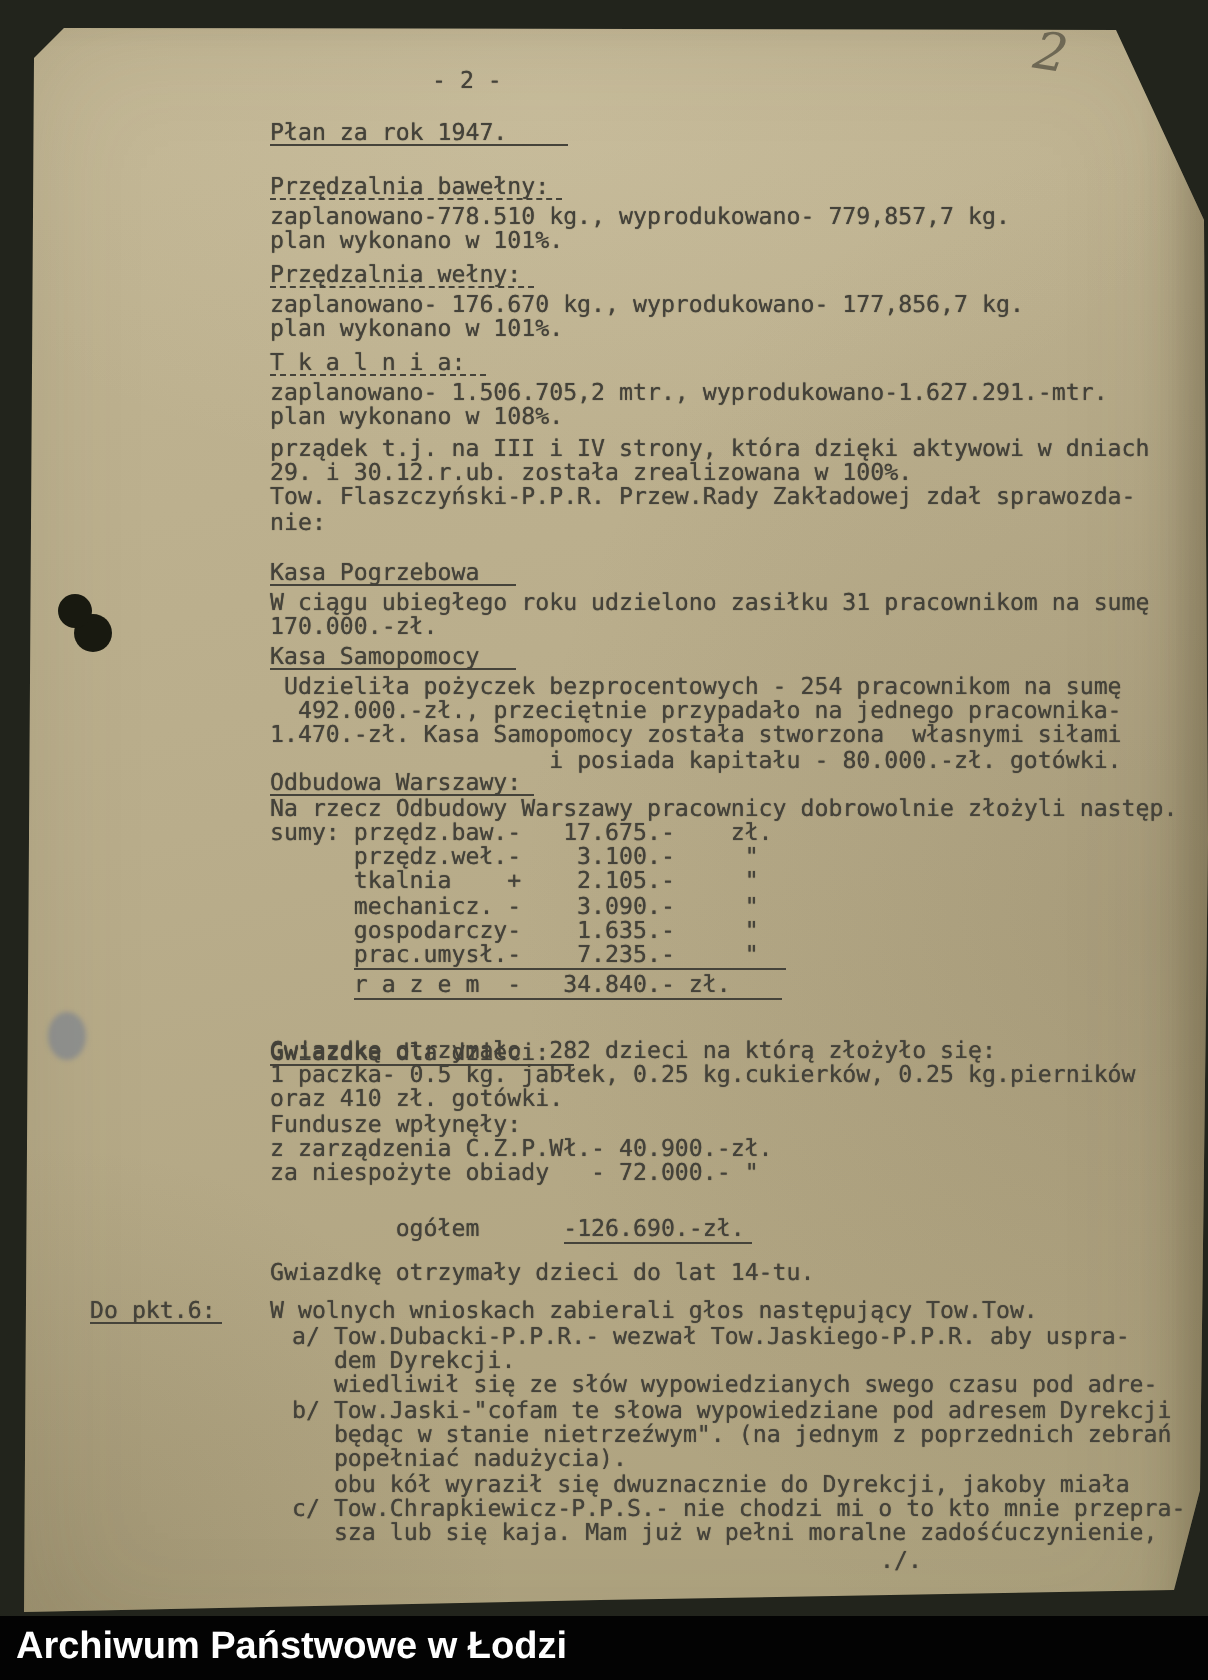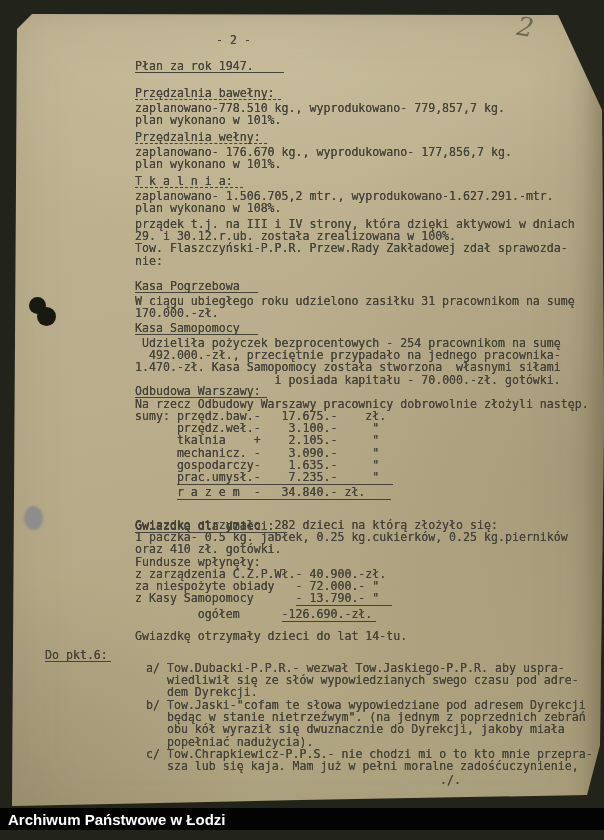--- a/index.html
+++ b/index.html
@@ -34,23 +34,23 @@
     position:absolute; left:29px; top:297px; width:17px; height:17px;
     background:#181910; border-radius:50%;
     box-shadow: 9px 11px 0 1px #181910;
   }
   .blot-blue {
     position:absolute; left:24px; top:506px; width:19px; height:24px;
     background:rgba(104,118,146,0.50); border-radius:50%;
     filter:blur(1.2px);
   }
   .archive-bar {
-    position:absolute; left:0; right:0; top:808px; height:22px;
+    position:absolute; left:0; right:0; top:808px; height:32px;
     background:#030303; color:#ffffff;
-    font-family:"Liberation Sans", sans-serif; font-weight:bold; font-size:15px;
+    font-family:"Liberation Sans", sans-serif; font-weight:bold; font-size:19px;
     display:flex; align-items:center; padding-left:8px; box-sizing:border-box;
     text-shadow:none;
   }
 </style>
 </head>
 <body>
 
 <div class="shot">
 
   <div class="paper"></div>
@@ -109,21 +109,21 @@
       <div class="ln">170.000.-zł.</div>
     </div>
 
     <div class="blk" style="top:322px;">
       <div class="ln"><span class="head-solid" style="padding-right:18px;">Kasa Samopomocy</span></div>
     </div>
     <div class="blk" style="top:337px;text-align:right;">
       <div class="ln">Udzieliła pożyczek bezprocentowych - 254 pracownikom na sumę</div>
       <div class="ln">492.000.-zł., przeciętnie przypadało na jednego pracownika-</div>
       <div class="ln">1.470.-zł. Kasa Samopomocy została stworzona  własnymi siłami</div>
-      <div class="ln">i posiada kapitału - 70.000.-zł. gotówki.</div>
+      <div class="ln">i posiada kapitału - 80.000.-zł. gotówki.</div>
     </div>
 
     <div class="blk" style="top:385px;">
       <div class="ln"><span class="head-solid" style="padding-right:6px;">Odbudowa Warszawy:</span></div>
     </div>
     <div class="blk" style="top:398px;">
       <div class="ln">Na rzecz Odbudowy Warszawy pracownicy dobrowolnie złożyli następ.</div>
     </div>
     <div class="blk" style="top:410px;">
       <div class="ln">sumy: przędz.baw.-   17.675.-    zł.</div>
@@ -143,43 +143,43 @@
       <div class="ln"><span class="head-solid" style="padding-right:12px;margin-top:16px;">Gwiazdka dla dzieci:</span></div>
     </div>
     <div class="blk" style="top:519px;">
       <div class="ln">Gwiazdkę otrzymało  282 dzieci na którą złożyło się:</div>
       <div class="ln">1 paczka- 0.5 kg. jabłek, 0.25 kg.cukierków, 0.25 kg.pierników</div>
       <div class="ln">oraz 410 zł. gotówki.</div>
       <div class="ln">Fundusze wpłynęły:</div>
       <div class="ln">z zarządzenia C.Z.P.Wł.- 40.900.-zł.</div>
       <div class="ln">za niespożyte obiady   - 72.000.- "</div>
     </div>
-    <div class="blk" style="top:592px;">
-      <div class="ln"><span>z Kasy Samopomocy      </span><span class="u-solid" style="padding-right:6px;">- 13.790.- " </span></div>
-    </div>
     <div class="blk" style="top:608px;">
       <div class="ln"><span>         ogółem      </span><span class="u-solid" style="padding-right:4px;">-126.690.-zł.</span></div>
     </div>
     <div class="blk" style="top:630px;">
       <div class="ln">Gwiazdkę otrzymały dzieci do lat 14-tu.</div>
     </div>
 
     <div class="blk" style="left:45px; top:649px;">
       <div class="ln"><span class="head-solid" style="padding-right:3px;">Do pkt.6:</span></div>
     </div>
+    <div class="blk" style="top:649px;">
+      <div class="ln">W wolnych wnioskach zabierali głos następujący Tow.Tow.</div>
+    </div>
     <div class="blk" style="left:146px; top:662px;">
       <div class="ln">a/ Tow.Dubacki-P.P.R.- wezwał Tow.Jaskiego-P.P.R. aby uspra-</div>
+      <div class="ln">   dem Dyrekcji.</div>
       <div class="ln">   wiedliwił się ze słów wypowiedzianych swego czasu pod adre-</div>
-      <div class="ln">   dem Dyrekcji.</div>
     </div>
     <div class="blk" style="left:146px; top:699px;">
       <div class="ln">b/ Tow.Jaski-"cofam te słowa wypowiedziane pod adresem Dyrekcji</div>
       <div class="ln">   będąc w stanie nietrzeźwym". (na jednym z poprzednich zebrań</div>
+      <div class="ln">   popełniać nadużycia).</div>
       <div class="ln">   obu kół wyraził się dwuznacznie do Dyrekcji, jakoby miała</div>
-      <div class="ln">   popełniać nadużycia).</div>
     </div>
     <div class="blk" style="left:146px; top:748px;">
       <div class="ln">c/ Tow.Chrapkiewicz-P.P.S.- nie chodzi mi o to kto mnie przepra-</div>
       <div class="ln">   sza lub się kaja. Mam już w pełni moralne zadośćuczynienie,</div>
     </div>
 
     <div class="blk" style="left:440px; top:774px;">
       <div class="ln">./.</div>
     </div>
 

